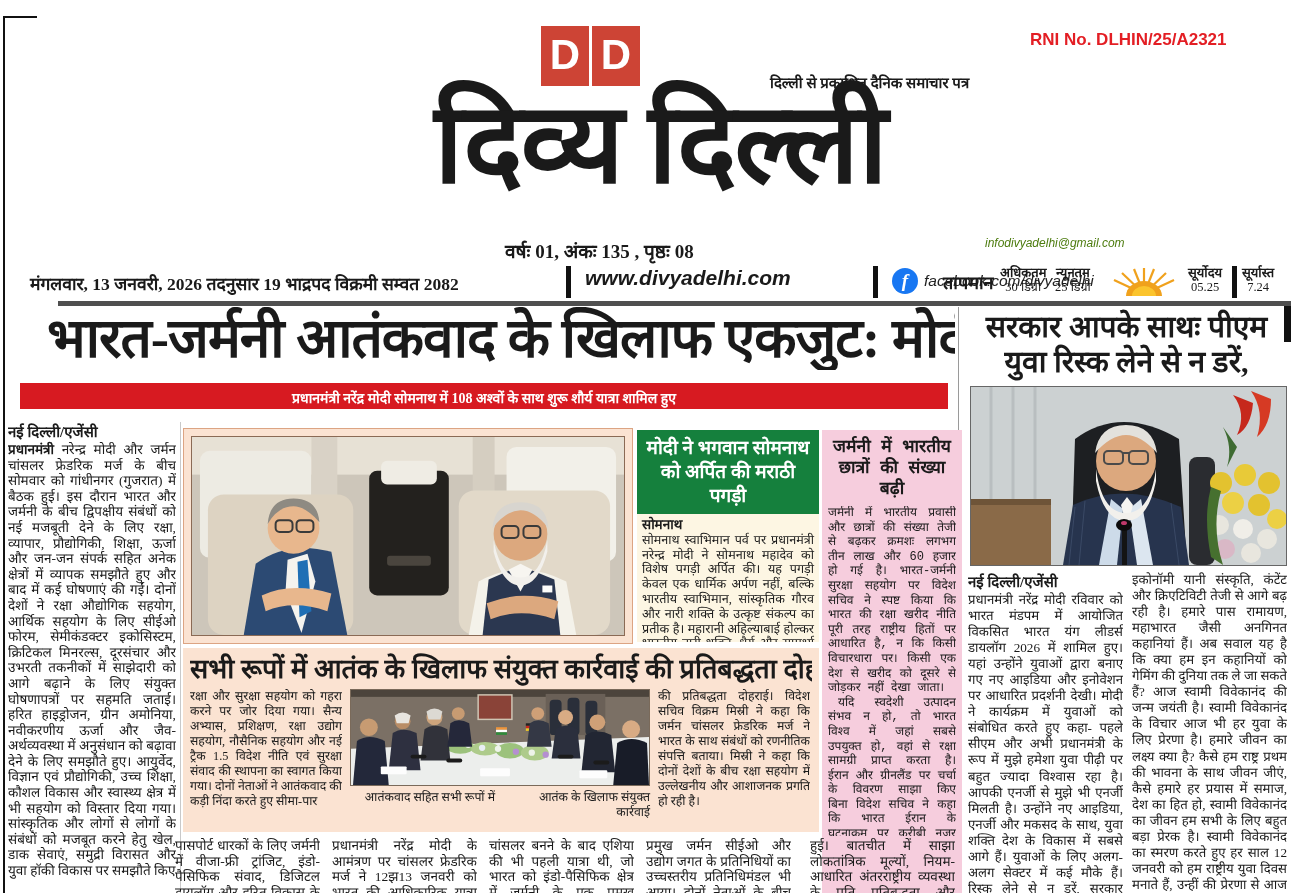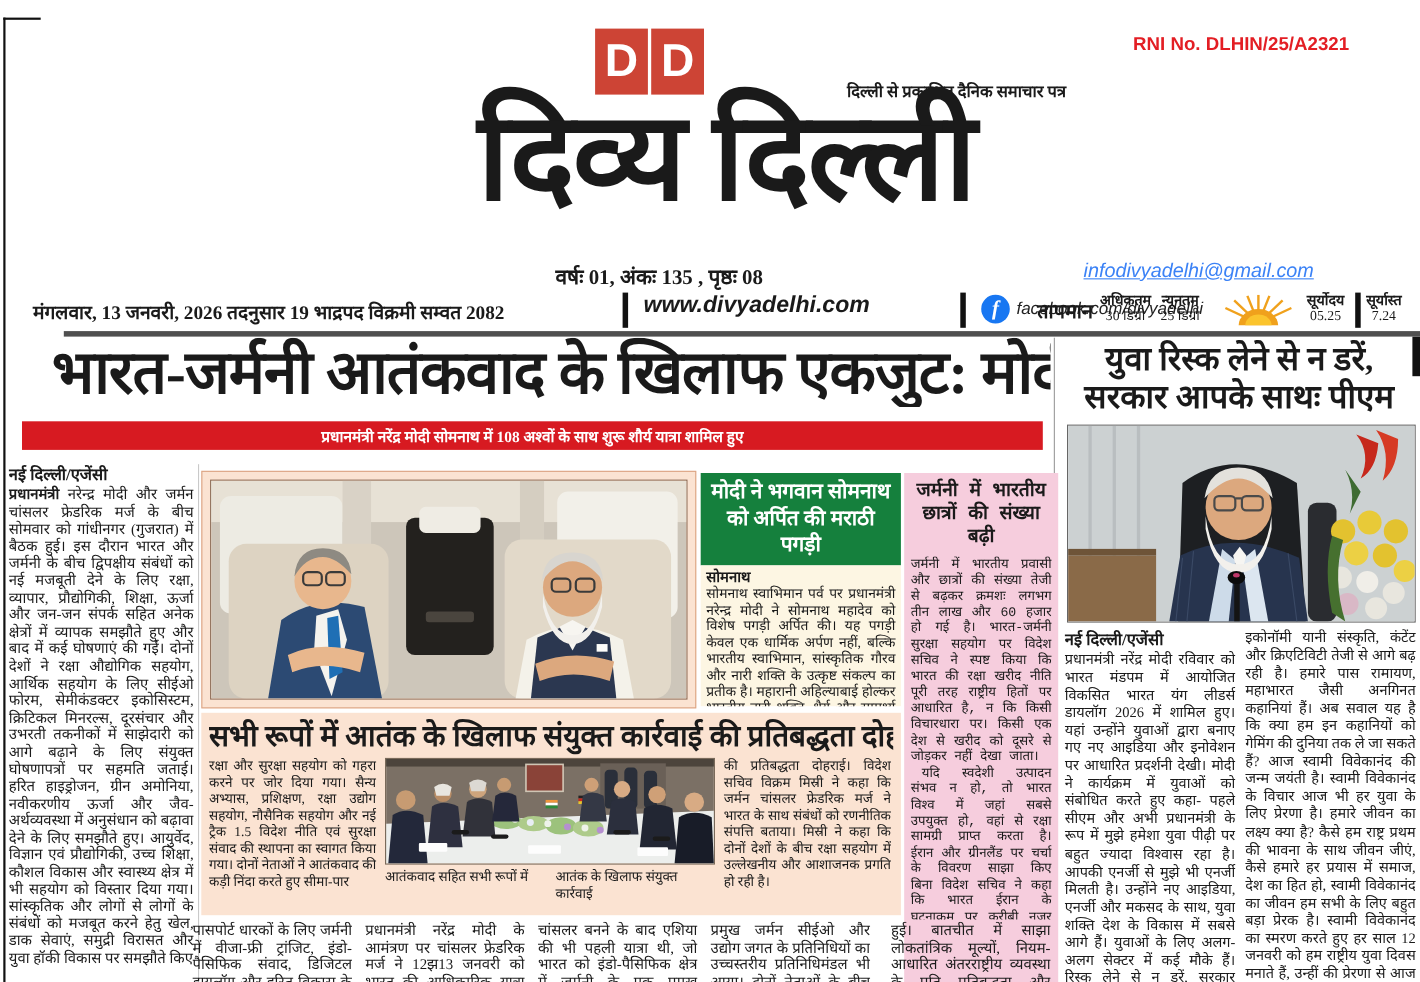--- a/index.html
+++ b/index.html
@@ -25,22 +25,22 @@
     width:48px; height:60px; background:#cd4435; color:#fff;
     font-family:"Liberation Sans","DejaVu Sans",sans-serif;
     font-weight:bold; font-size:42px; line-height:58px; text-align:center;
   }
   .rni { left:1030px; top:30px; width:250px; color:#e31e24; font-weight:bold;
          font-size:17px; font-family:"Liberation Sans",sans-serif; }
   .tagline { left:770px; top:72px; font-size:15px; font-weight:bold; }
   .masthead { left:230px; top:78px; width:860px; text-align:center;
               font-size:112px; font-weight:bold; line-height:1.18; letter-spacing:-2px; }
   .issue-line { left:505px; top:238px; font-size:19px; font-weight:bold; }
-  .email { left:985px; top:236px; font-size:18px; font-style:italic; color:#3b82f6;
-           font-family:"Liberation Sans",sans-serif;text-decoration:underline; }
+  .email { left:985px; top:236px; font-size:12px; font-style:italic; color:#4d7c0f;
+           font-family:"Liberation Sans",sans-serif; }
   .date-line { left:30px; top:271px; font-size:17.5px; font-weight:bold; }
   .vbar { width:5px; height:32px; background:#111; }
   .vbar1 { left:566px; top:266px; }
   .vbar2 { left:873px; top:266px; }
   .vbar3 { left:1232px; top:266px; }
   .website { left:585px; top:266px; font-size:21px; font-weight:bold; font-style:italic;
              font-family:"Liberation Sans",sans-serif; }
   .fb-circle { left:892px; top:268px; width:26px; height:26px; border-radius:50%;
                background:#1877f2; color:#fff; text-align:center; font-size:19px;
                line-height:25px; font-weight:bold; font-style:italic; }
@@ -90,21 +90,21 @@
   
   .joint-box { left:183px; top:648px; width:636px; height:184px; background:#fbe3d2;
                padding:4px 7px; }
   .joint-head { text-align:center; font-size:27px; font-weight:bold; line-height:34px;
                 white-space:nowrap; overflow:hidden; }
   .joint-row { display:flex; gap:8px; margin-top:3px; }
   .joint-side { width:152px; font-size:12.3px; line-height:15px; height:138px; overflow:hidden; }
   .joint-mid { width:300px; }
   .joint-mid svg { width:300px; height:97px; display:block; border:1px solid #7a6a5a; }
   .joint-cap { display:flex; gap:10px; font-size:12.3px; line-height:15px; margin-top:4px; }
-  .joint-cap span { flex:1; text-align:left; }
+  .joint-cap span { flex:1; text-align:right; }
 
   
   .stu-box { left:822px; top:430px; width:140px; height:474px; background:#f6cdd f;font-family:Liberation Mono, monospace; }
   .stu-box { background:#f6cddd; padding:5px 6px; }
   .stu-head { text-align:center; font-size:17.5px; font-weight:bold; line-height:21px;
               padding:2px 0 6px 0; }
   .stu-body { font-size:12px; line-height:14.6px; height:330px; overflow:hidden; }
   .stu-body p+p { text-indent:10px; }
 
   
@@ -173,22 +173,22 @@
   <div class="abs vbar vbar3"></div>
   <div class="abs wx wx-set">
     <div class="lab">सूर्यास्त</div>
     <div>7.24</div>
   </div>
   <div class="abs head-rule"></div>
 
   <div class="abs main-headline clip">भारत-जर्मनी आतंकवाद के खिलाफ एकजुट: मोदी</div>
   <div class="abs red-bar clip">प्रधानमंत्री नरेंद्र मोदी सोमनाथ में 108 अश्वों के साथ शुरू शौर्य यात्रा शामिल हुए</div>
   <div class="abs right-headline">
+    <div>सरकार आपके साथः पीएम</div>
     <div>युवा रिस्क लेने से न डरें,</div>
-    <div>सरकार आपके साथः पीएम</div>
   </div>
 
   <div class="abs vrule vrule-main"></div>
   <div class="abs vrule vrule-col1"></div>
 
   <div class="abs col1 clip">
     <div class="byline">नई दिल्ली/एजेंसी</div>
     <p class="body-txt j"><b>प्रधानमंत्री</b>
       <span>नरेन्द्र मोदी और जर्मन चांसलर फ्रेडरिक मर्ज के बीच सोमवार को गांधीनगर (गुजरात) में बैठक हुई। इस दौरान भारत और जर्मनी के बीच द्विपक्षीय संबंधों को नई मजबूती देने के लिए रक्षा, व्यापार, प्रौद्योगिकी, शिक्षा, ऊर्जा और जन-जन संपर्क सहित अनेक क्षेत्रों में व्यापक समझौते हुए और बाद में कई घोषणाएं की गईं। दोनों देशों ने रक्षा औद्योगिक सहयोग, आर्थिक सहयोग के लिए सीईओ फोरम, सेमीकंडक्टर इकोसिस्टम, क्रिटिकल मिनरल्स, दूरसंचार और उभरती तकनीकों में साझेदारी को आगे बढ़ाने के लिए संयुक्त घोषणापत्रों पर सहमति जताई। हरित हाइड्रोजन, ग्रीन अमोनिया, नवीकरणीय ऊर्जा और जैव-अर्थव्यवस्था में अनुसंधान को बढ़ावा देने के लिए समझौते हुए। आयुर्वेद, विज्ञान एवं प्रौद्योगिकी, उच्च शिक्षा, कौशल विकास और स्वास्थ्य क्षेत्र में भी सहयोग को विस्तार दिया गया। सांस्कृतिक और लोगों से लोगों के संबंधों को मजबूत करने हेतु खेल, डाक सेवाएं, समुद्री विरासत और युवा हॉकी विकास पर समझौते किए</span></p>
   </div>

